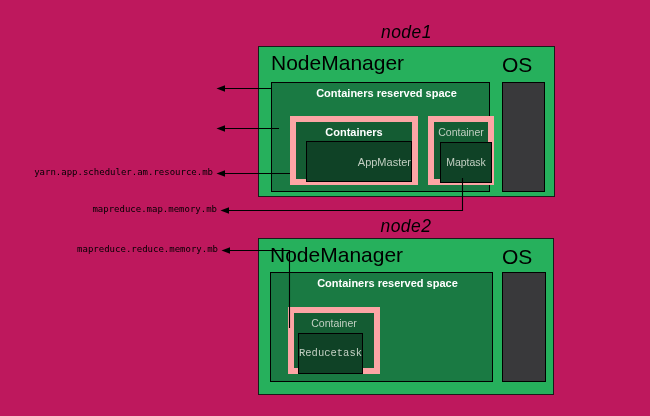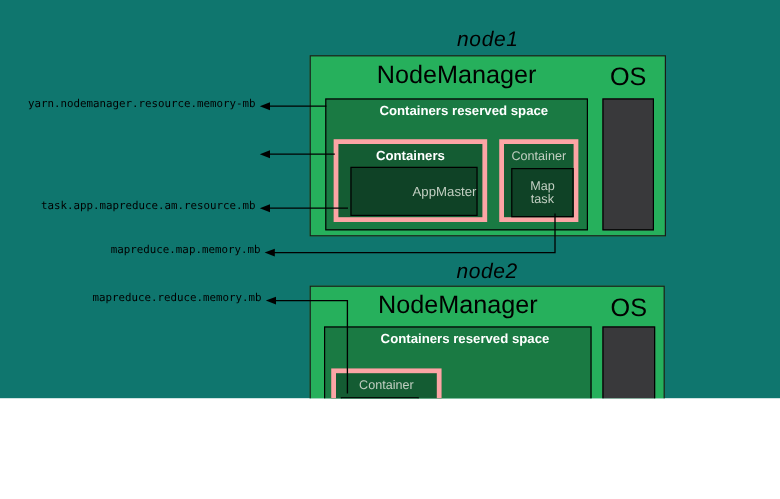--- a/index.html
+++ b/index.html
@@ -1,28 +1,28 @@
 <!DOCTYPE html>
 <html style="--node-bg: #26b05c; --reserved-bg: #1a7a43; --container-bg: #145c33; --task-bg: #0f4226; --os-bg: #39393b; --light-text: #c2cfc2;"><head>
 <meta charset="utf-8">
 <style>
   html,body { margin:0; padding:0; background:#ffffff; }
   .canvas {
-    position:relative; width:650px; height:332px; background:#0f766e;
+    position:relative; width:650px; height:416px; background:#be185d;
     font-family:"Liberation Sans", sans-serif; overflow:hidden;
   }
   .nodebox   { position:absolute; background:var(--node-bg); border:1px solid #1a1a1a; box-sizing:border-box; }
   .reserved  { position:absolute; background:var(--reserved-bg); border:1px solid #000; box-sizing:border-box;padding-left:12px; }
-  .cbox      { position:absolute; background:var(--container-bg); border:4px solid #fca5a5; box-sizing:border-box; }
+  .cbox      { position:absolute; background:var(--container-bg); border:6px solid #fca5a5; box-sizing:border-box;margin-left:12px; }
   .taskbox   { position:absolute; background:var(--task-bg); border:1px solid #000; box-sizing:border-box;
-               display:flex; flex-direction:column; align-items:center; justify-content:center;
+               display:flex; align-items:center; justify-content:center;
                color:var(--light-text); font-size:10.5px; line-height:11px; }
   .osbox     { position:absolute; background:var(--os-bg); border:1px solid #000; box-sizing:border-box; }
   .node-title{ position:absolute; font-style:italic; font-size:17.5px; color:#000; text-align:center; letter-spacing:0.5px; }
-  .hdr-label { position:absolute; font-size:21px; color:#000; text-align:center; white-space:nowrap; }
+  .hdr-label { position:absolute; font-size:21px; color:#000; text-align:left; white-space:nowrap; }
   .rsv-title { text-align:center; color:#ffffff; font-weight:bold; font-size:11px; padding-top:4px; }
   .cbox-title{ text-align:center; font-size:11px; padding-top:4px; }
   .bold-white{ color:#ffffff; font-weight:bold; }
   .light     { color:var(--light-text); font-weight:normal; font-size:10.5px; }
   .ambox     { position:absolute; background:var(--task-bg); border:1px solid #000; box-sizing:border-box;
                display:flex; align-items:center; justify-content:flex-end;
                color:var(--light-text); font-size:11px; }
   .cfglabel  { position:absolute; font-family:"DejaVu Sans Mono", monospace; font-size:9px; color:#000;
                text-align:right; line-height:10px; white-space:nowrap; }
   svg.wires  { position:absolute; left:0; top:0; z-index:10; pointer-events:none; }
@@ -78,24 +78,23 @@
         <div class="taskbox" style="left:4px; top:20px; width:65px; height:41px;font-family:Liberation Mono, monospace;">
           <span>Reduce</span>
           <span>task</span>
         </div>
       </div>
     </div>
 
     <div class="osbox" style="left:243px; top:33px; width:44px; height:110px;"></div>
   </div>
 
-  <div class="cfglabel" style="right:437px; top:82px;">yarn.nodemanager.resource.memory-mb</div>
 
 
-  <div class="cfglabel" style="right:437px; top:167px;">task.app.mapreduce.am.resource.mb</div>
+  <div class="cfglabel" style="right:437px; top:167px;">yarn.app.scheduler.am.resource.mb</div>
 
   <div class="cfglabel" style="right:433px; top:204px;">mapreduce.map.memory.mb</div>
 
   <div class="cfglabel" style="right:432px; top:244px;">mapreduce.reduce.memory.mb</div>
 
   <svg class="wires" width="650" height="416" viewBox="0 0 650 416">
     <g>
       <path d="M224,88.5 H272"></path>
       <polygon points="216.5,88.5 225,85.2 225,91.8"></polygon>
     </g>

